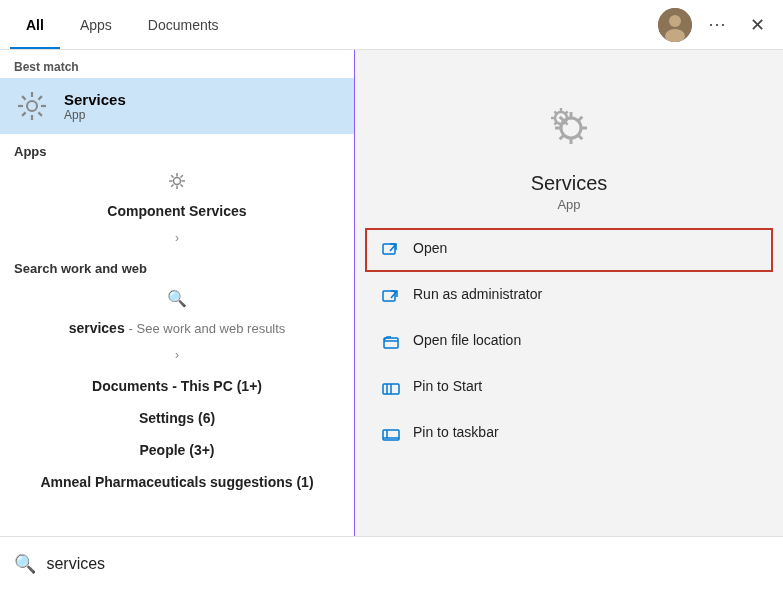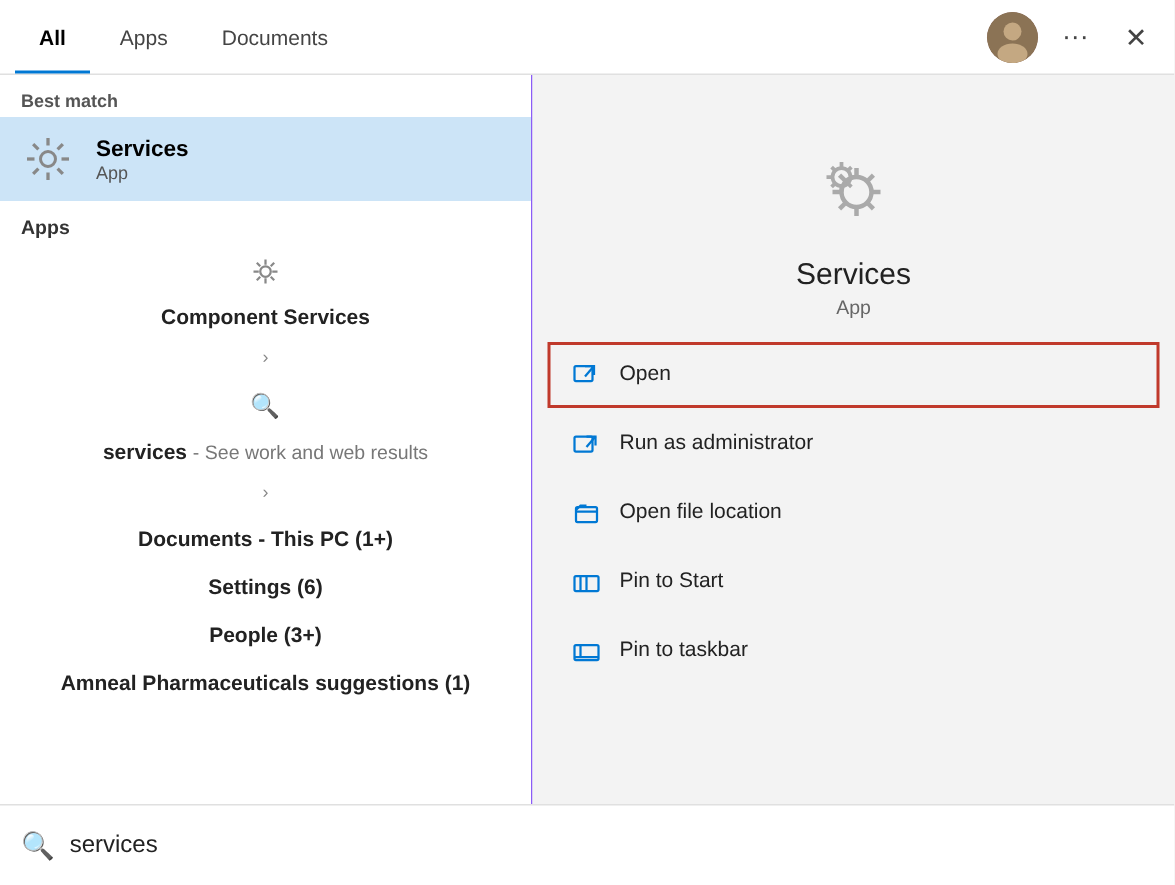--- a/index.html
+++ b/index.html
@@ -350,20 +350,21 @@
             <line x1="13.5" y1="13.5" x2="15.8" y2="15.8"></line>
             <line x1="15.8" y1="4.2" x2="13.5" y2="6.5"></line>
             <line x1="6.5" y1="13.5" x2="4.2" y2="15.8"></line>
           </g>
         </svg>
       </div>
       <span class="item-label"><strong>Component Services</strong></span>
       <span class="chevron">›</span>
     </div>
 
+    <div class="section-divider">Search work and web</div>
 
     <div class="list-item">
       <div class="item-icon">🔍</div>
       <span class="item-label">
         <strong>services</strong> <span class="muted">- See work and web results</span>
       </span>
       <span class="chevron">›</span>
     </div>
 
     <div class="list-item">

